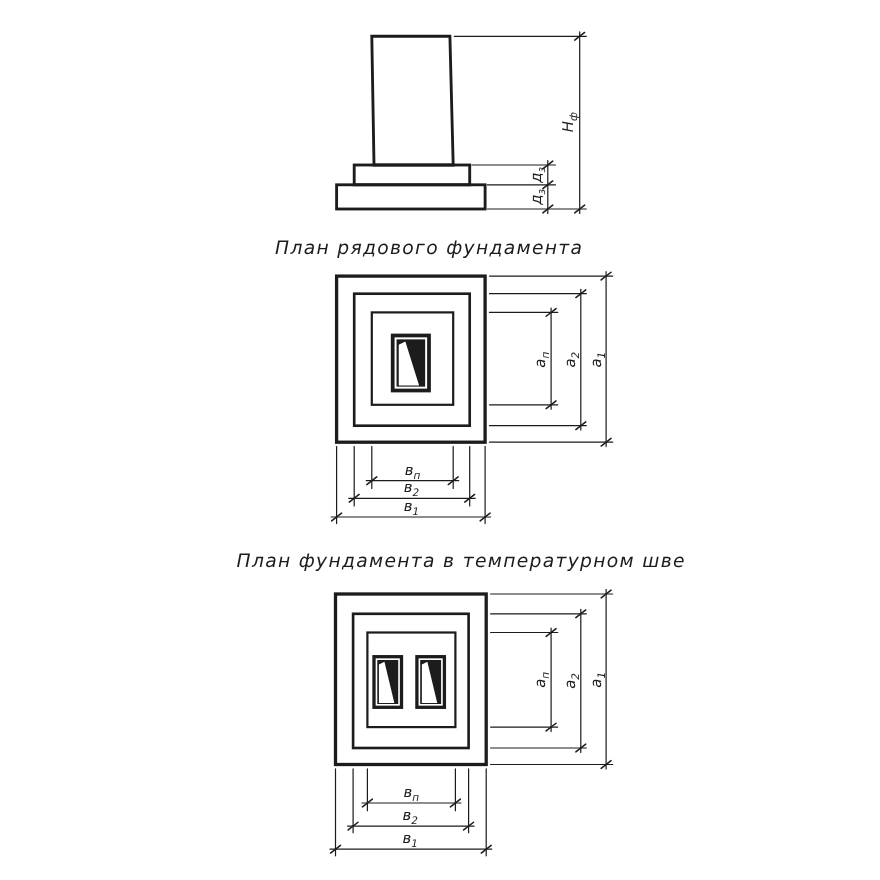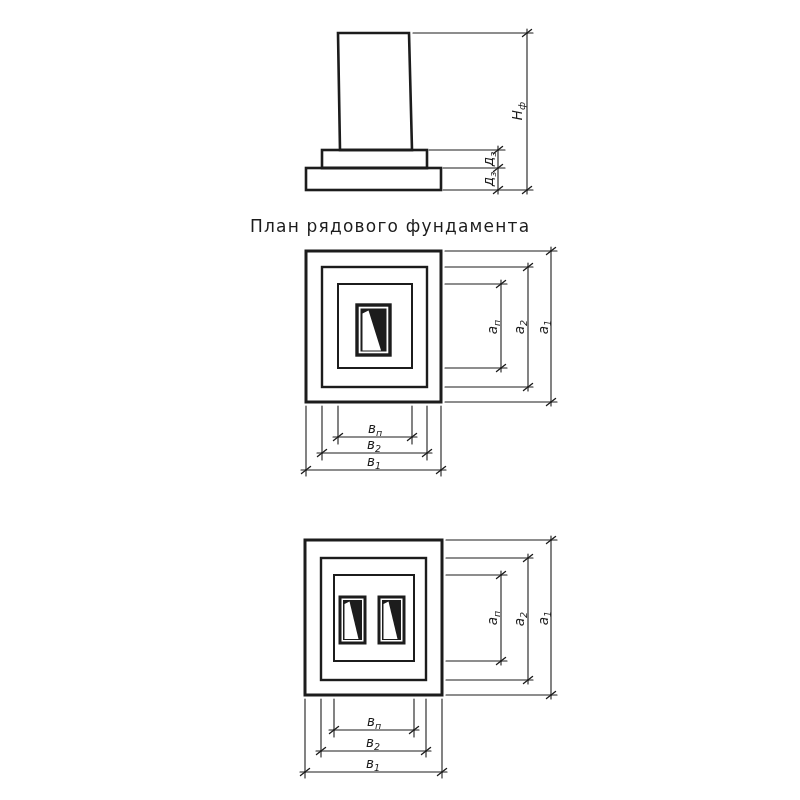--- a/index.html
+++ b/index.html
@@ -1,21 +1,21 @@
 <!DOCTYPE html>
 <html style="--ink: #1c1c1c; --paper: #ffffff;"><head>
 <meta charset="utf-8">
 <style>
   :root { --ink: #1c1c1c; --paper: #ffffff; }
   html,body { margin:0; padding:0; }
   body { width:800px; height:800px; background:var(--paper); position:relative;
          font-family:"DejaVu Sans", sans-serif; color:var(--ink); overflow:hidden; }
   .stage { position:absolute; left:0; top:0; width:800px; height:800px; }
   svg.linework { position:absolute; left:0; top:0; color:var(--ink); }
-  .title { position:absolute; font-size:17px; letter-spacing:1.2px;
+  .title { position:absolute; font-style:italic; font-size:17px; letter-spacing:1.2px;
            text-align:center; white-space:nowrap; color:var(--ink); }
   .dimlabel { position:absolute; font-style:italic; font-size:13.5px; white-space:nowrap;
               color:var(--ink); transform:translate(-50%,-50%); }
   .dimlabel sub { font-size:9.5px; font-style:italic; }
   .rot { transform:translate(-50%,-50%) rotate(-90deg); }
 </style>
 </head>
 <body>
 
 <div class="stage">
@@ -168,20 +168,21 @@
         <use href="#tick" x="321" y="751"></use>
           <use href="#tick" x="426" y="751"></use>
         <use href="#tick" x="305" y="772"></use>
           <use href="#tick" x="442" y="772"></use>
       </g>
     </g>
   </svg>
 
   <div class="title" style="left:250px; top:216px; width:252px;">План рядового фундамента</div>
 
+  <div class="title" style="left:215px; top:500px; width:360px;">План фундамента в температурном шве</div>
 
   <div class="dimlabel rot" style="left:518px; top:111px;">
     <span>Н</span><sub>ф</sub>
   </div>
   <div class="dimlabel rot" style="left:489px; top:159px;">
     <span>д</span><sub>з</sub>
   </div>
   <div class="dimlabel rot" style="left:489px; top:179px;">
     <span>д</span><sub>з</sub>
   </div>

